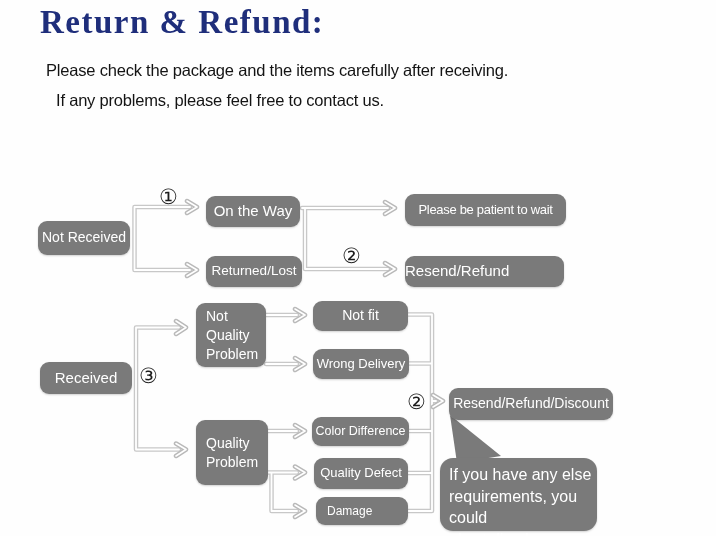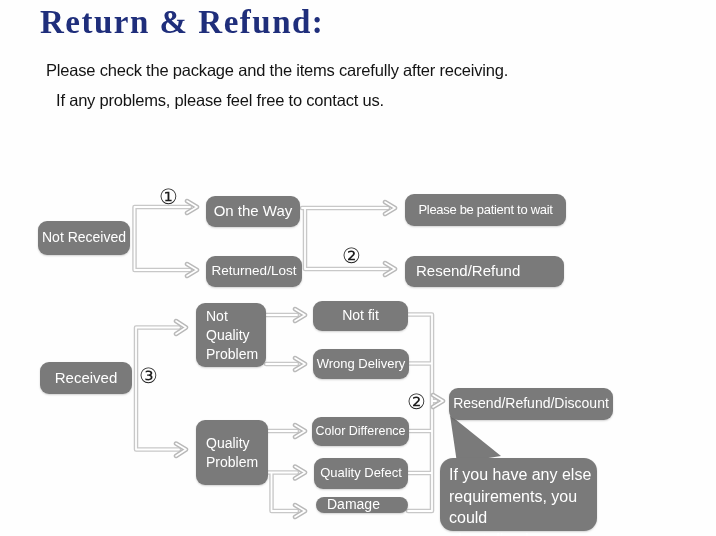--- a/index.html
+++ b/index.html
@@ -24,36 +24,36 @@
   .fbox{
     position:absolute;z-index:2;background:#7a7a7a;color:#ffffff;
     border-radius:9px;display:flex;align-items:center;justify-content:center;
     text-align:center;line-height:1.25;box-sizing:border-box;padding:2px 4px;
     box-shadow:0 1px 2px rgba(0,0,0,0.18);white-space:nowrap;
   }
   [data-name="box-not-received"]{left:38px;top:221px;width:92px;height:34px;font-size:14px;}
   [data-name="box-on-the-way"]{left:206px;top:196px;width:94px;height:31px;font-size:15px;}
   [data-name="box-returned-lost"]{left:206px;top:256px;width:96px;height:31px;font-size:13.5px;}
   [data-name="box-please-be-patient"]{left:405px;top:194px;width:161px;height:32px;font-size:13px;letter-spacing:-0.3px;}
-  [data-name="box-resend-refund"]{left:405px;top:256px;width:159px;height:31px;font-size:15px;justify-content:flex-start;padding-left:11px;}
+  [data-name="box-resend-refund"]{left:405px;top:256px;width:159px;height:31px;font-size:15px;justify-content:flex-start;padding-left:0;}
   [data-name="box-received"]{left:40px;top:362px;width:92px;height:32px;font-size:15px;}
   [data-name="box-not-quality-problem"]{
     left:196px;top:303px;width:70px;height:64px;font-size:14px;line-height:1.35;
     justify-content:flex-start;align-items:flex-start;text-align:left;
     padding:4px 2px 2px 10px;white-space:normal;
   }
   [data-name="box-quality-problem"]{
     left:196px;top:420px;width:72px;height:65px;font-size:14px;line-height:1.35;
     justify-content:flex-start;text-align:left;padding-left:10px;white-space:normal;
   }
   [data-name="box-not-fit"]{left:313px;top:301px;width:95px;height:30px;font-size:14px;}
   [data-name="box-wrong-delivery"]{left:313px;top:349px;width:96px;height:30px;font-size:13px;}
   [data-name="box-color-difference"]{left:312px;top:417px;width:97px;height:29px;font-size:12.5px;}
   [data-name="box-quality-defect"]{left:314px;top:458px;width:94px;height:31px;font-size:13px;}
-  [data-name="box-damage"]{left:316px;top:497px;width:92px;height:16px;font-size:14px;justify-content:flex-start;padding-left:11px;}
+  [data-name="box-damage"]{left:316px;top:497px;width:92px;height:28px;font-size:12px;justify-content:flex-start;padding-left:11px;}
   [data-name="box-resend-refund-discount"]{left:449px;top:388px;width:164px;height:32px;font-size:14px;}
   [data-name="note-bubble"]{
     left:440px;top:458px;width:157px;height:73px;border-radius:13px;
     font-size:16px;line-height:1.35;text-align:left;align-items:flex-start;
     justify-content:flex-start;padding:6px 3px 4px 9px;white-space:pre-line;
   }
 
   
   .marker{position:absolute;z-index:2;font-size:21px;color:#1c1c1c;line-height:1;}
   [data-name="marker-step1"]{left:159px;top:186px;}

